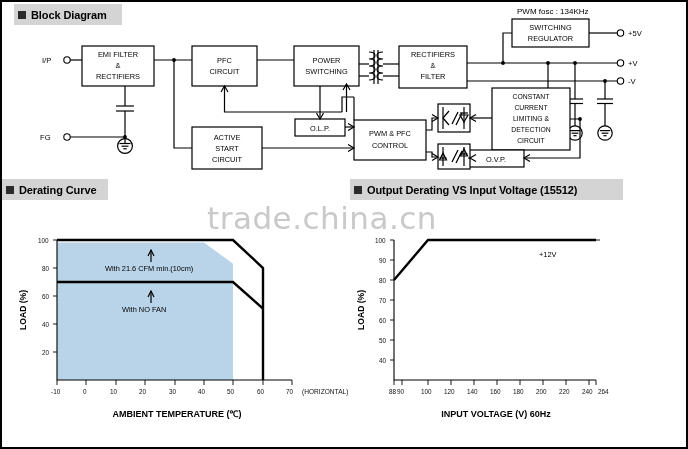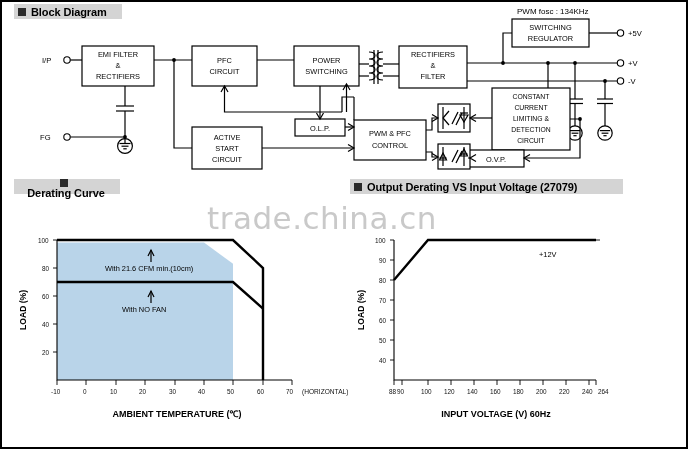--- a/index.html
+++ b/index.html
@@ -13,21 +13,21 @@
   #page{
     position:absolute;inset:0;
     border:2px solid #000;
     box-sizing:border-box;
     background:#fff;
     overflow:hidden;
   }
   
   .sec-head{
     position:absolute;
-    height:15px;
+    height:21px;
     background:#d4d4d4;
     display:flex;align-items:center;
     padding:0 6px 0 4px;
     box-sizing:border-box;
     white-space:nowrap;
   }
   .sec-bullet{
     width:8px;height:8px;background:#2b2b2b;
     display:inline-block;margin-right:5px;flex:none;
   }
@@ -74,28 +74,28 @@
 
 <div id="page">
 
   <div class="watermark">trade.china.cn</div>
 
   <div class="sec-head" style="left:12px;top:2px;width:108px;">
     <span class="sec-bullet"></span>
     <span class="sec-title">Block Diagram</span>
   </div>
 
-  <div class="sec-head" style="left:12px;top:177px;width:106px;flex-direction:column;">
+  <div class="sec-head" style="left:0;top:177px;width:106px;">
     <span class="sec-bullet"></span>
     <span class="sec-title">Derating Curve</span>
   </div>
 
   <div class="sec-head" style="left:348px;top:177px;width:273px;">
     <span class="sec-bullet"></span>
-    <span class="sec-title">Output Derating VS Input Voltage (27079)</span>
+    <span class="sec-title">Output Derating VS Input Voltage (15512)</span>
   </div>
 
   <svg class="layer" width="688" height="175" viewBox="0 0 688 175">
 
     <text class="bd-note" x="515" y="12">PWM fosc : 134KHz</text>
 
     <g>
 
       <circle class="term-o" cx="65" cy="58" r="3.2"></circle>
       <text class="bd-term" x="40" y="61">I/P</text>

